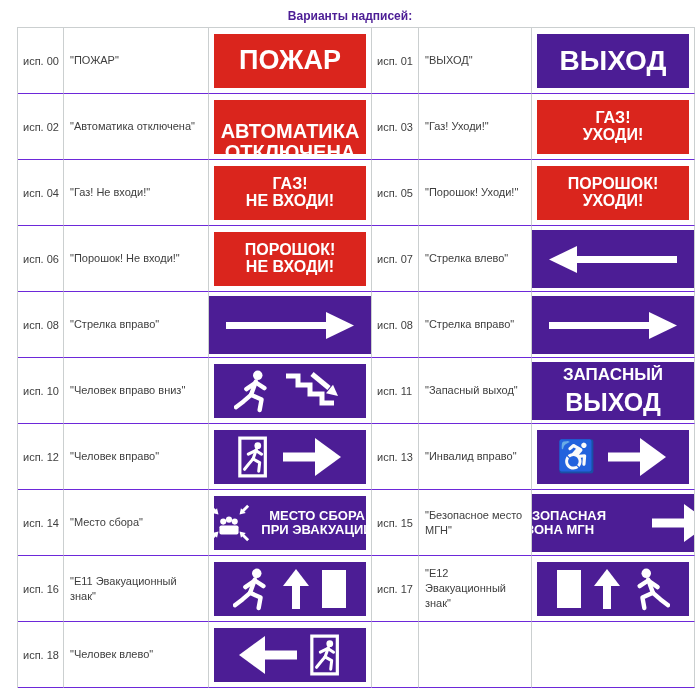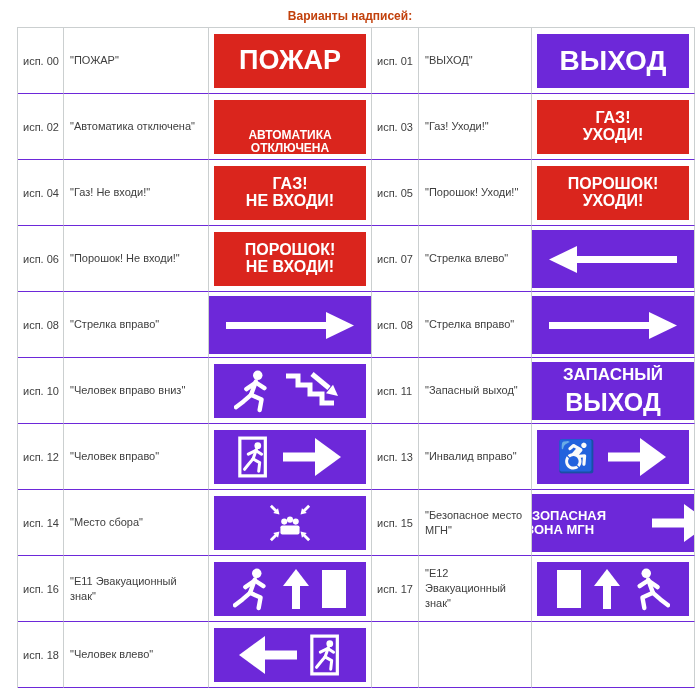--- a/index.html
+++ b/index.html
@@ -1,34 +1,34 @@
 <!DOCTYPE html>
 <html><head>
 <meta charset="utf-8">
 <style>
   html,body{margin:0;padding:0;background:#ffffff;}
   body{width:700px;height:700px;position:relative;font-family:"Liberation Sans",sans-serif;}
   .page-title{position:absolute;top:9px;left:0;width:700px;text-align:center;
-    font-size:12px;font-weight:bold;color:#c2410c;}
+    font-size:12px;font-weight:bold;color:#4c1d95;}
   .grid{position:absolute;left:17px;top:27px;display:grid;
     grid-template-columns:46px 145px 163px 47px 113px 163px;
     grid-auto-rows:66px;
     border-top:1px solid #cbcfd0;border-left:1px solid #cbcfd0;background:#fff;}
   .cell{border-right:1px solid #cbcfd0;border-bottom:1px solid #6d28d9;
     box-sizing:border-box;display:flex;align-items:center;
     font-size:11px;color:#3e3e3e;overflow:hidden;}
   .code-cell{padding-left:5px;}
   .label-cell{padding:2px 6px;line-height:1.35;}
   .sign-cell{justify-content:center;}
   .sign{box-sizing:border-box;display:flex;align-items:center;justify-content:center;
     width:152px;height:54px;gap:10px;color:#ffffff;font-weight:bold;
     text-align:center;line-height:1.05;padding:17px;}
   .sign.wide{width:162px;height:58px;gap:44px;}
   .bg-red{background:#da251d;}
-  .bg-green{background:#6d28d9;}
+  .bg-green{background:#4c1d95;}
   .sign-text{white-space:nowrap;}
   .wc{font-size:31px;line-height:1;color:#fff;}
   svg{display:block;}
 </style>
 </head>
 <body>
 
 <div class="page-title">Варианты надписей:</div>
 <div class="grid" id="grid">
     <div class="cell code-cell">исп. 00</div>
@@ -46,21 +46,21 @@
       <div class="sign bg-green">
         <div class="sign-text" style="font-size: 28px;">
           <div>ВЫХОД</div>
         </div>
       </div>
     </div>
     <div class="cell code-cell">исп. 02</div>
     <div class="cell label-cell">"Автоматика отключена"</div>
     <div class="cell sign-cell">
       <div class="sign bg-red">
-        <div class="sign-text" style="font-size: 12px; margin-top: 31px;">
+        <div class="sign-text" style="font-size: 20px; margin-top: 31px;">
           <div>АВТОМАТИКА</div>
           <div>ОТКЛЮЧЕНА</div>
         </div>
       </div>
     </div>
     <div class="cell code-cell">исп. 03</div>
     <div class="cell label-cell">"Газ! Уходи!"</div>
     <div class="cell sign-cell">
       <div class="sign bg-red">
         <div class="sign-text" style="font-size: 16px;">
@@ -225,20 +225,24 @@
               <polygon points="34,32 40.5,33.5 35.5,38.5"></polygon>
             </g>
             <g stroke="#fff" stroke-width="3" fill="none">
               <path d="M3 5 L9 11"></path>
               <path d="M43 5 L37 11"></path>
               <path d="M3 41 L9 35"></path>
               <path d="M43 41 L37 35"></path>
             </g>
           </svg>
         </span>
+        <div class="sign-text" style="font-size: 13px;">
+          <div>МЕСТО СБОРА</div>
+          <div>ПРИ ЭВАКУАЦИИ</div>
+        </div>
       </div>
     </div>
     <div class="cell code-cell">исп. 15</div>
     <div class="cell label-cell">"Безопасное место МГН"</div>
     <div class="cell sign-cell">
       <div class="sign bg-green wide">
         <div class="sign-text" style="font-size: 13px;">
           <div>БЕЗОПАСНАЯ</div>
           <div>ЗОНА МГН</div>
         </div>

